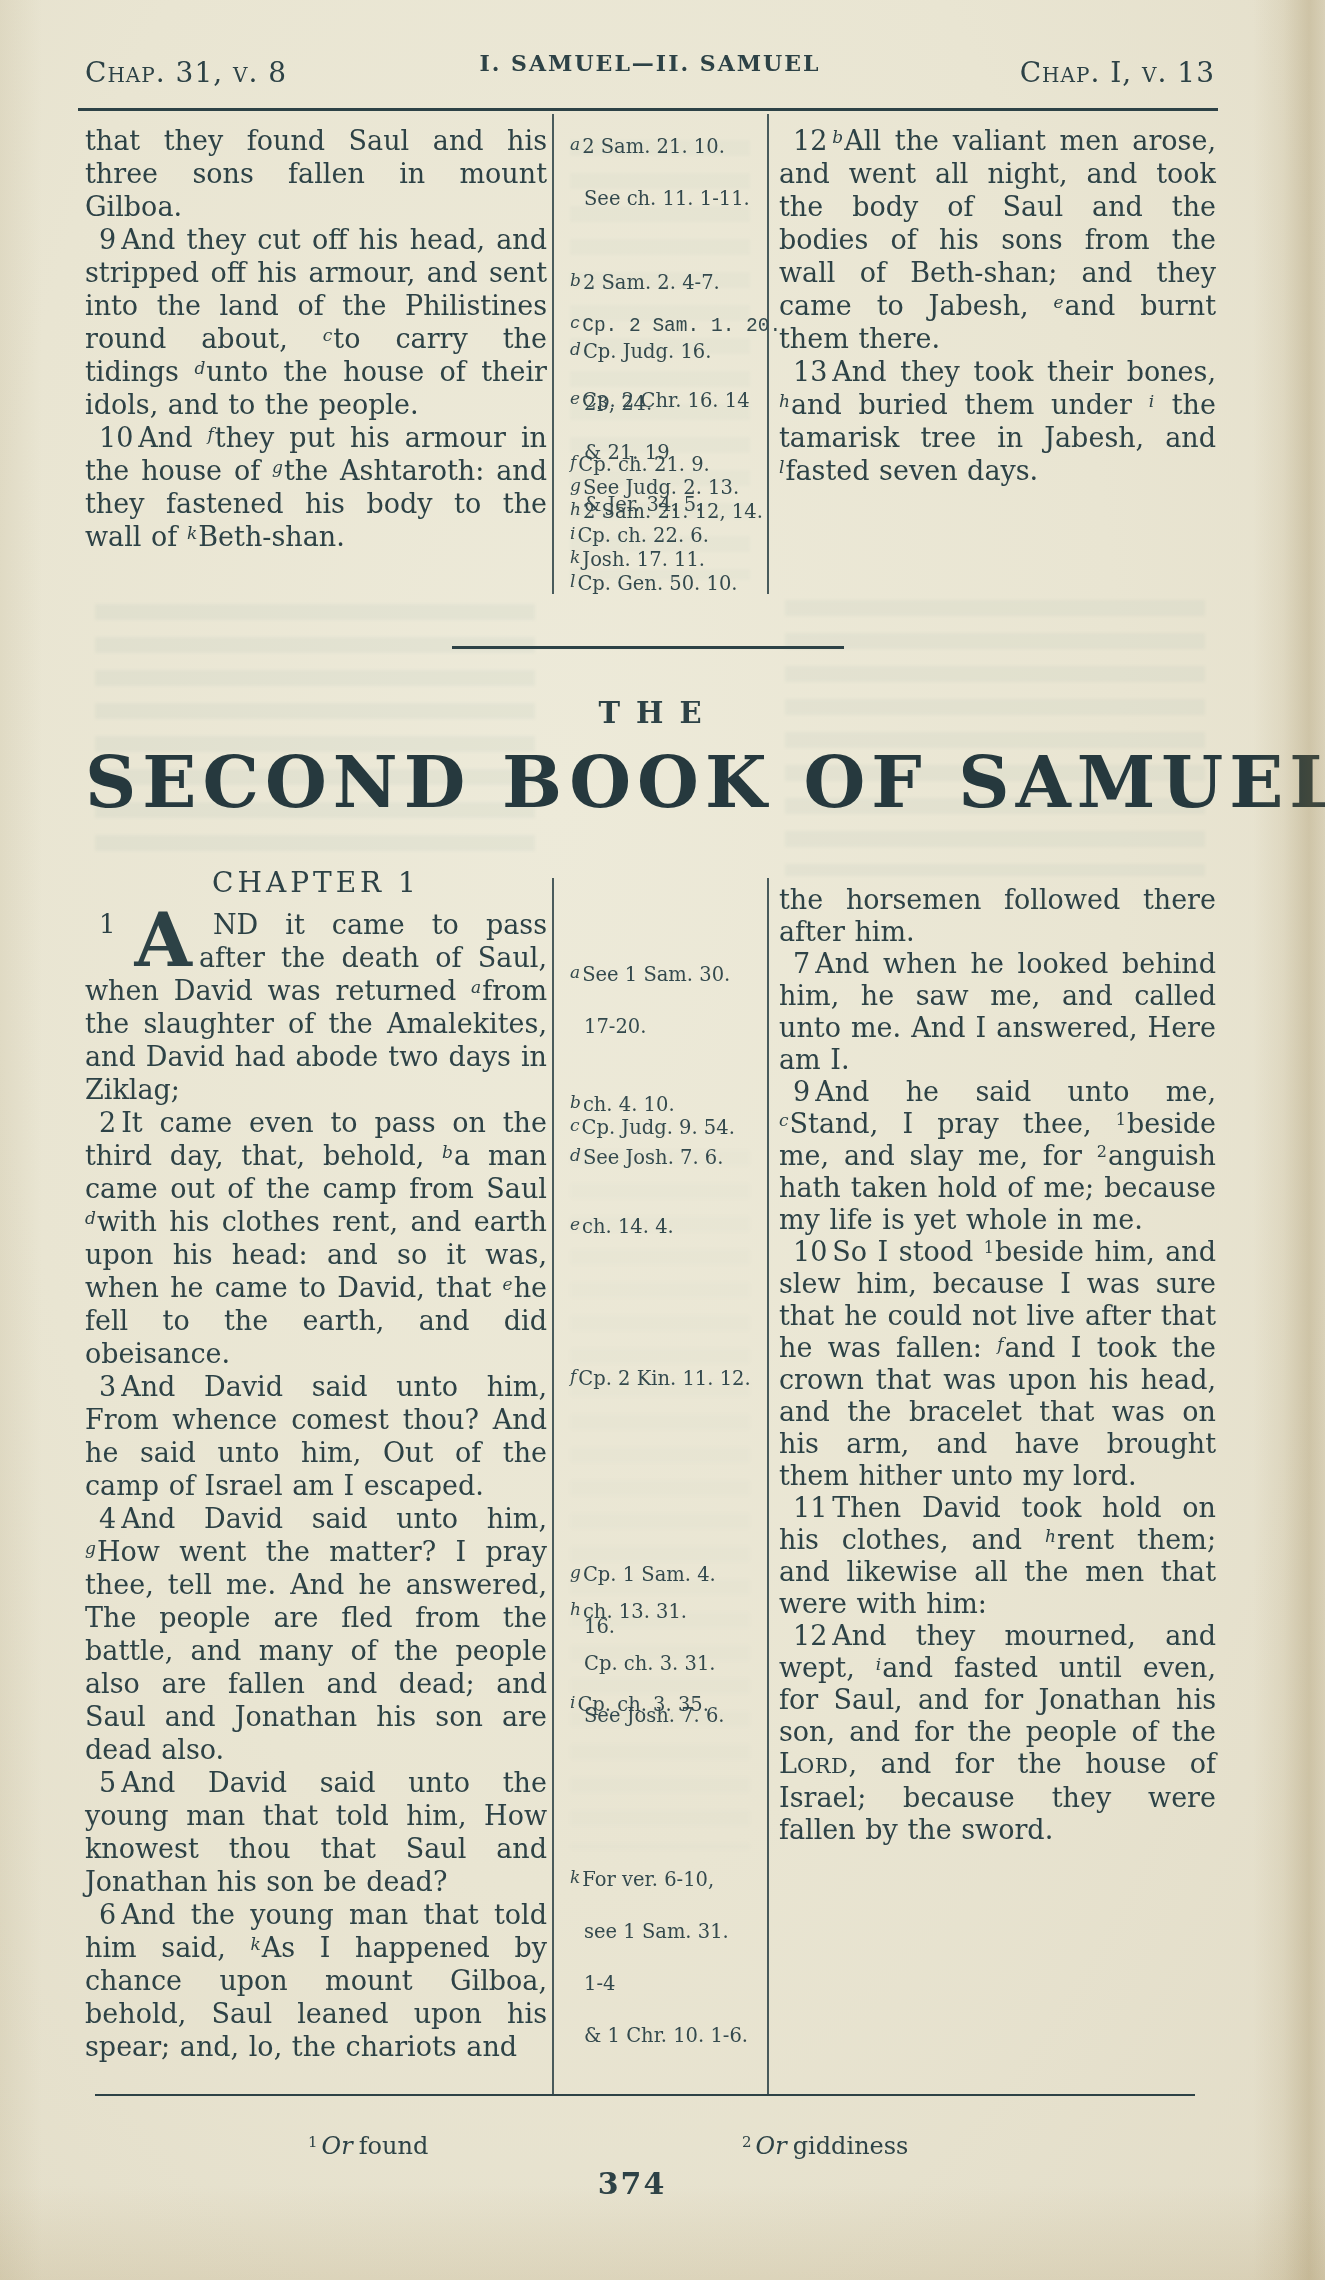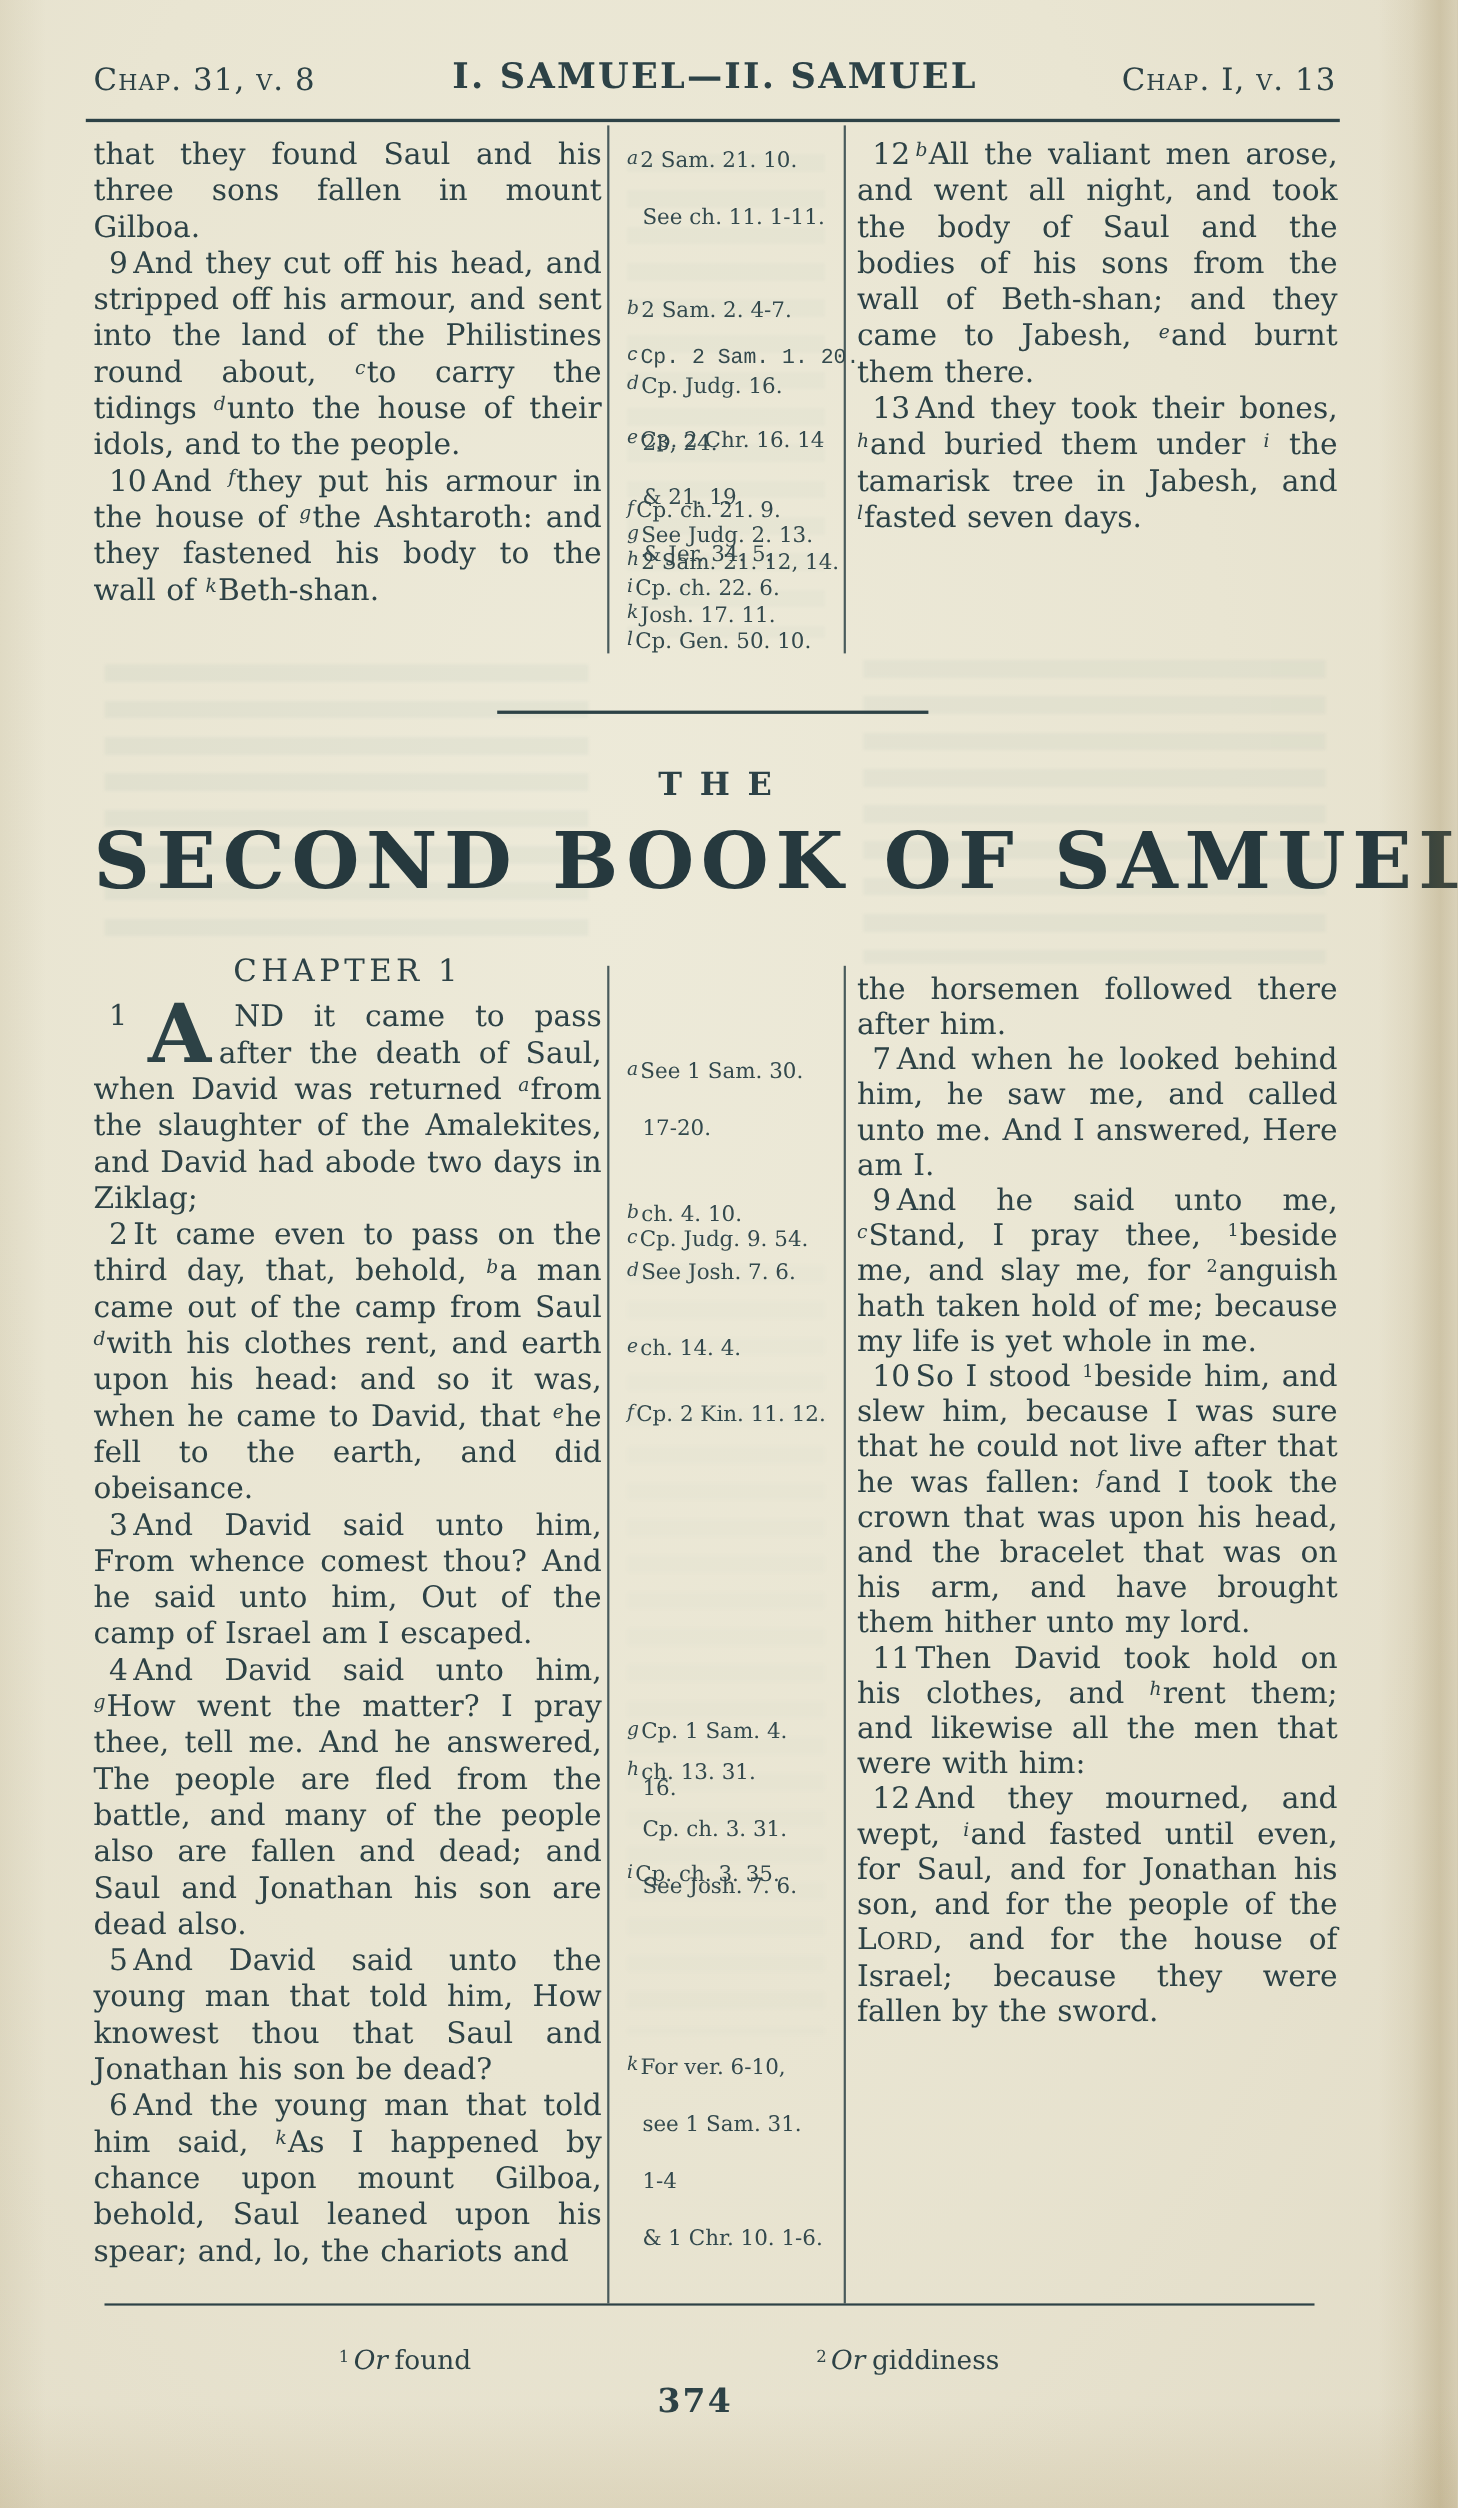--- a/index.html
+++ b/index.html
@@ -24,21 +24,21 @@
       rgba(128,162,152,0.15) 0px, rgba(128,162,152,0.15) 16px,
       rgba(0,0,0,0) 16px, rgba(0,0,0,0) 33px);}
   #ghost-left{left:95;top:604px;left:95px;width:440px;height:250px;opacity:.55;}
   #ghost-right{left:785px;top:600px;width:420px;height:276px;opacity:.5;}
   #ghost-refs-top{left:570px;top:140px;width:180px;height:440px;opacity:.3;}
   #ghost-refs-bottom{left:570px;top:1150px;width:180px;height:700px;opacity:.18;}
 
   
   .header{position:absolute;top:50px;left:85px;width:1130px;height:44px;}
   .header .h-left{position:absolute;left:0;top:6px;font-size:28px;font-variant:small-caps;letter-spacing:1px;}
-  .header .h-center{position:absolute;left:50%;transform:translateX(-50%);top:0;font-size:32px;font-weight:bold;letter-spacing:2px;white-space:nowrap;}
+  .header .h-center{position:absolute;left:50%;transform:translateX(-50%);top:0;font-size:22px;font-weight:bold;letter-spacing:2px;white-space:nowrap;}
   .header .h-right{position:absolute;right:0;top:6px;font-size:28px;font-variant:small-caps;letter-spacing:1px;}
   .hrule{position:absolute;background:#2d4246;}
   #rule-header{left:78px;top:108px;width:1140px;height:3px;}
   #rule-book-divider{left:452px;top:646px;width:392px;height:3px;}
   #rule-footnote{left:95px;top:2094px;width:1100px;height:2px;}
   .vrule{position:absolute;width:2px;background:rgba(45,66,70,0.85);}
   #vr-top-left{left:552px;top:114px;height:480px;}
   #vr-top-right{left:767px;top:114px;height:480px;}
   #vr-bot-left{left:552px;top:878px;height:1216px;}
   #vr-bot-right{left:767px;top:878px;height:1216px;}
@@ -181,21 +181,21 @@
       </div>
       <div class="ref" style="top: 1113px;">
         <div class="ref-line"><span class="ref-letter">c</span>Cp. Judg. 9. 54.</div>
       </div>
       <div class="ref" style="top: 1143px;">
         <div class="ref-line"><span class="ref-letter">d</span>See Josh. 7. 6.</div>
       </div>
       <div class="ref" style="top: 1212px;">
         <div class="ref-line"><span class="ref-letter">e</span>ch. 14. 4.</div>
       </div>
-      <div class="ref" style="top: 1272px;">
+      <div class="ref" style="top: 1364px;">
         <div class="ref-line"><span class="ref-letter">f</span>Cp. 2 Kin. 11. 12.</div>
       </div>
       <div class="ref" style="top: 1560px;">
         <div class="ref-line"><span class="ref-letter">g</span>Cp. 1 Sam. 4.</div>
         <div class="ref-line ref-cont">16.</div>
       </div>
       <div class="ref" style="top: 1597px;">
         <div class="ref-line"><span class="ref-letter">h</span>ch. 13. 31.</div>
         <div class="ref-line ref-cont">Cp. ch. 3. 31.</div>
         <div class="ref-line ref-cont">See Josh. 7. 6.</div>

